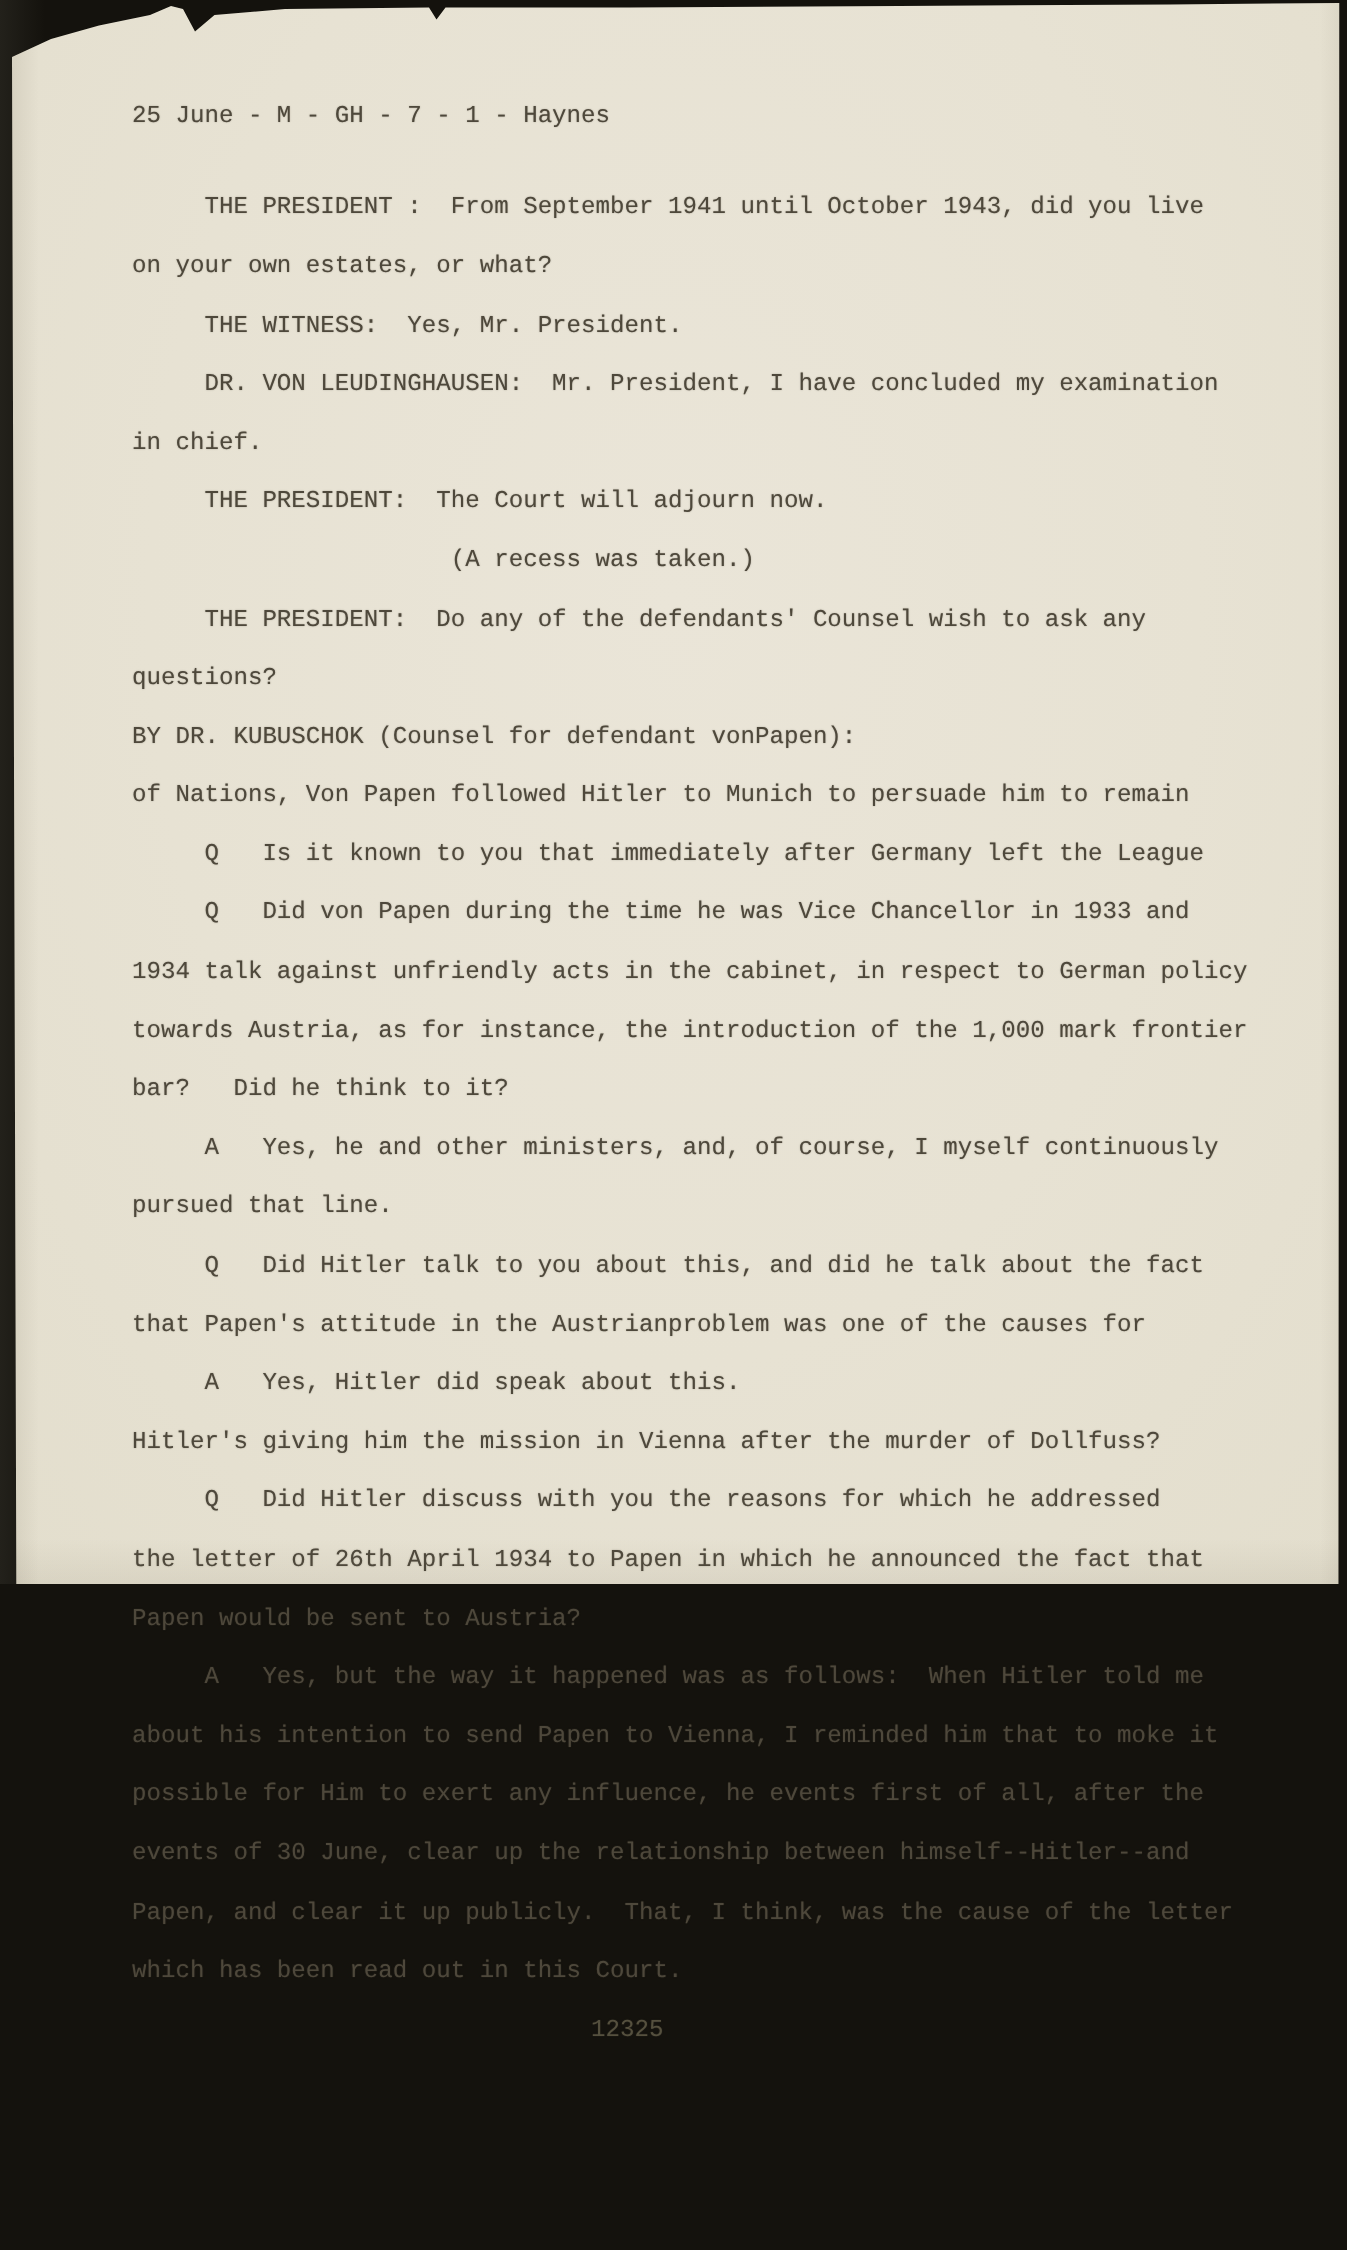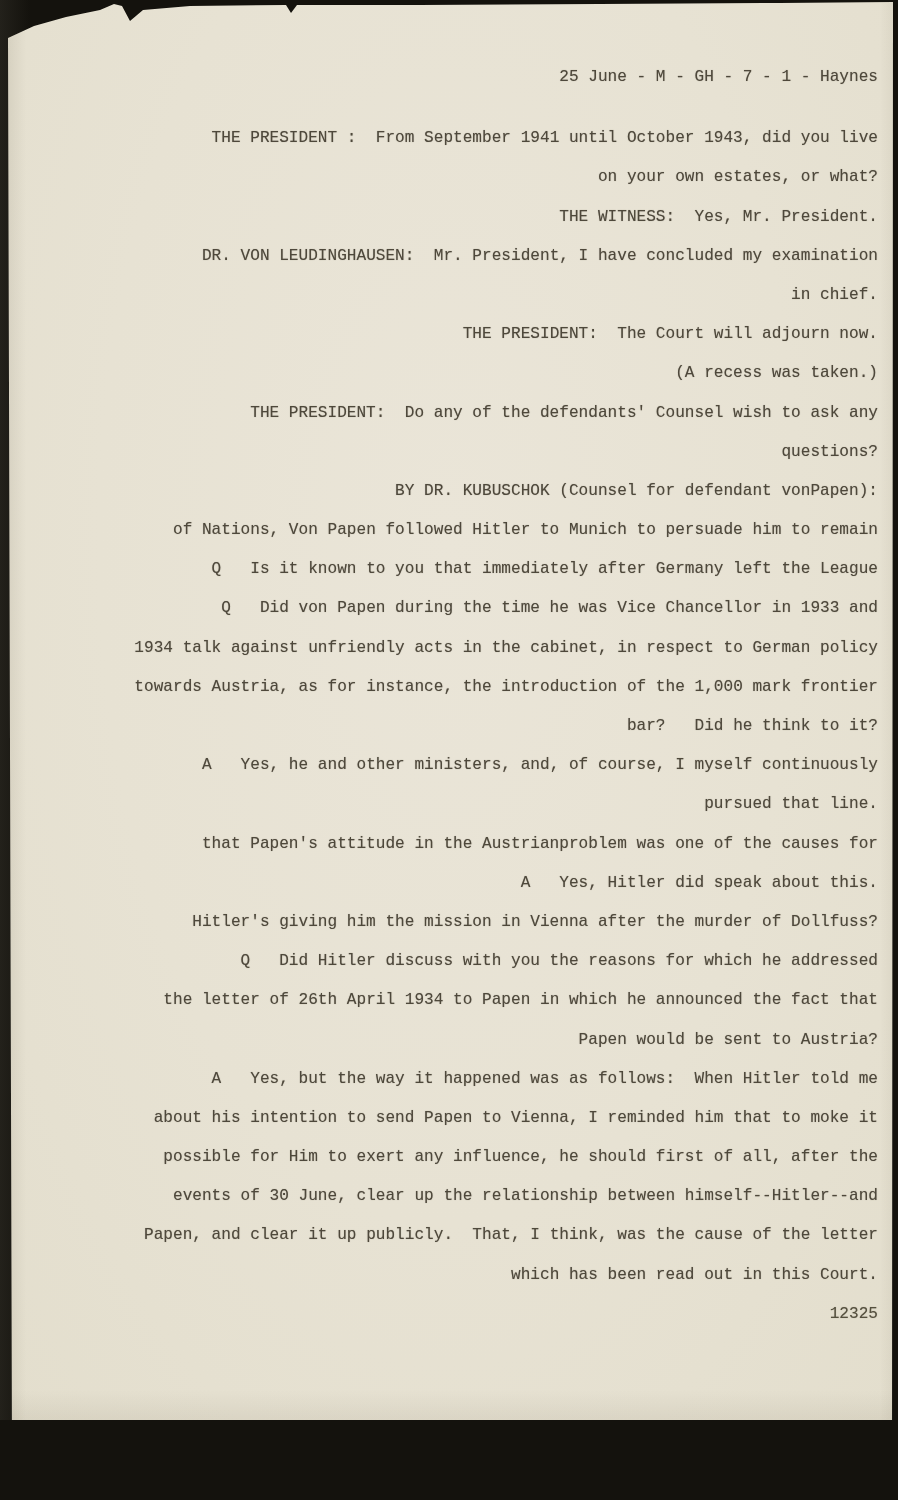--- a/index.html
+++ b/index.html
@@ -6,25 +6,24 @@
     margin: 0;
     padding: 0;
     width: 898px;
     height: 1500px;
     overflow: hidden;
     background: #14120d;
   }
   .scan {
     position: relative;
     width: 898px;
-    height: 1420px;
+    height: 1056px;
     background:
       linear-gradient(90deg, #23211b 0, #14120d 30px),
       #14120d;
-    text-align: right;
   }
   .paper {
     position: absolute;
     inset: 0;
     clip-path: polygon(
       8px 38px, 34px 26px, 66px 17px, 100px 10px, 114px 4px, 122px 6px,
       130px 21px, 143px 10px, 190px 6px, 286px 5px, 291px 13px, 297px 5px,
       420px 5px, 600px 4px, 780px 3px, 893px 2px,
       892px 1491px, 600px 1492px, 200px 1493px, 15px 1492px, 12px 1460px
     );
@@ -72,29 +71,30 @@
           <div class="line">questions?</div>
           <div class="line">BY DR. KUBUSCHOK (Counsel for defendant vonPapen):</div>
           <div class="line">of Nations, Von Papen followed Hitler to Munich to persuade him to remain</div>
           <div class="line">     Q   Is it known to you that immediately after Germany left the League</div>
           <div class="line">     Q   Did von Papen during the time he was Vice Chancellor in 1933 and</div>
           <div class="line">1934 talk against unfriendly acts in the cabinet, in respect to German policy</div>
           <div class="line">towards Austria, as for instance, the introduction of the 1,000 mark frontier</div>
           <div class="line">bar?   Did he think to it?</div>
           <div class="line">     A   Yes, he and other ministers, and, of course, I myself continuously</div>
           <div class="line">pursued that line.</div>
+          <div class="line">     Q   Did Hitler talk to you about this, and did he talk about the fact</div>
           <div class="line">that Papen's attitude in the Austrianproblem was one of the causes for</div>
           <div class="line">     A   Yes, Hitler did speak about this.</div>
           <div class="line">Hitler's giving him the mission in Vienna after the murder of Dollfuss?</div>
           <div class="line">     Q   Did Hitler discuss with you the reasons for which he addressed</div>
           <div class="line">the letter of 26th April 1934 to Papen in which he announced the fact that</div>
           <div class="line">Papen would be sent to Austria?</div>
           <div class="line">     A   Yes, but the way it happened was as follows:  When Hitler told me</div>
           <div class="line">about his intention to send Papen to Vienna, I reminded him that to moke it</div>
-          <div class="line">possible for Him to exert any influence, he should first of all, after the</div>
+          <div class="line">possible for Him to exert any influence, he events first of all, after the</div>
           <div class="line">events of 30 June, clear up the relationship between himself--Hitler--and</div>
           <div class="line">Papen, and clear it up publicly.  That, I think, was the cause of the letter</div>
           <div class="line">which has been read out in this Court.</div>
         </div>
       <div class="line pageno">12325</div>
     </div>
   </div>
 </div>
 
 </body></html>

